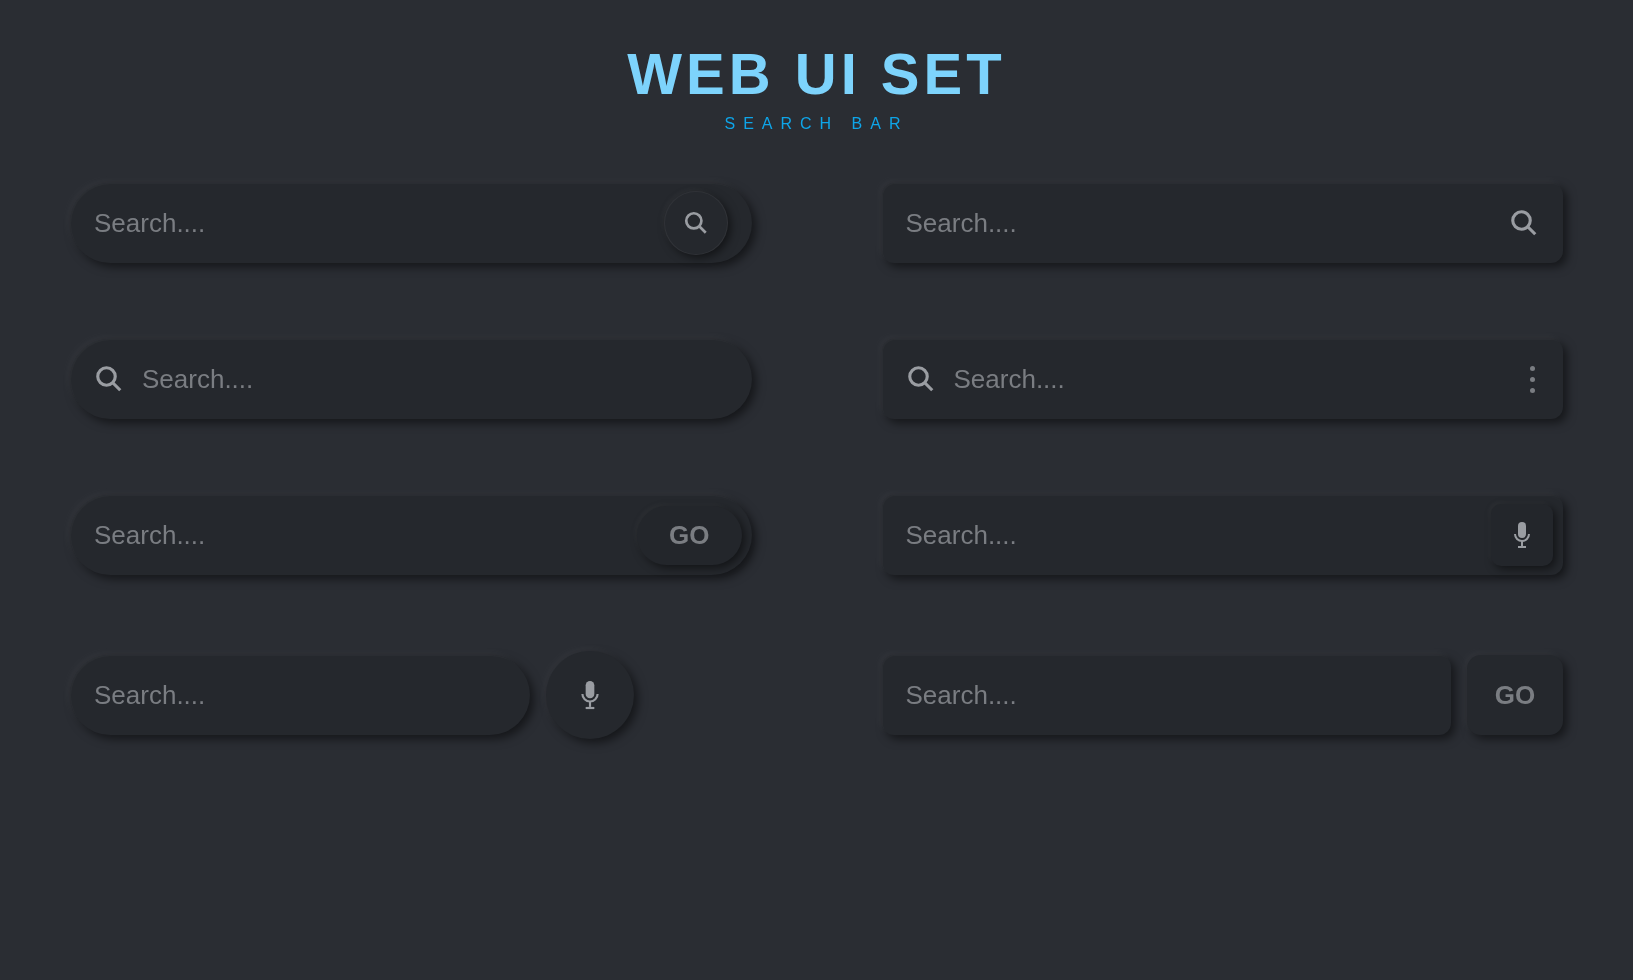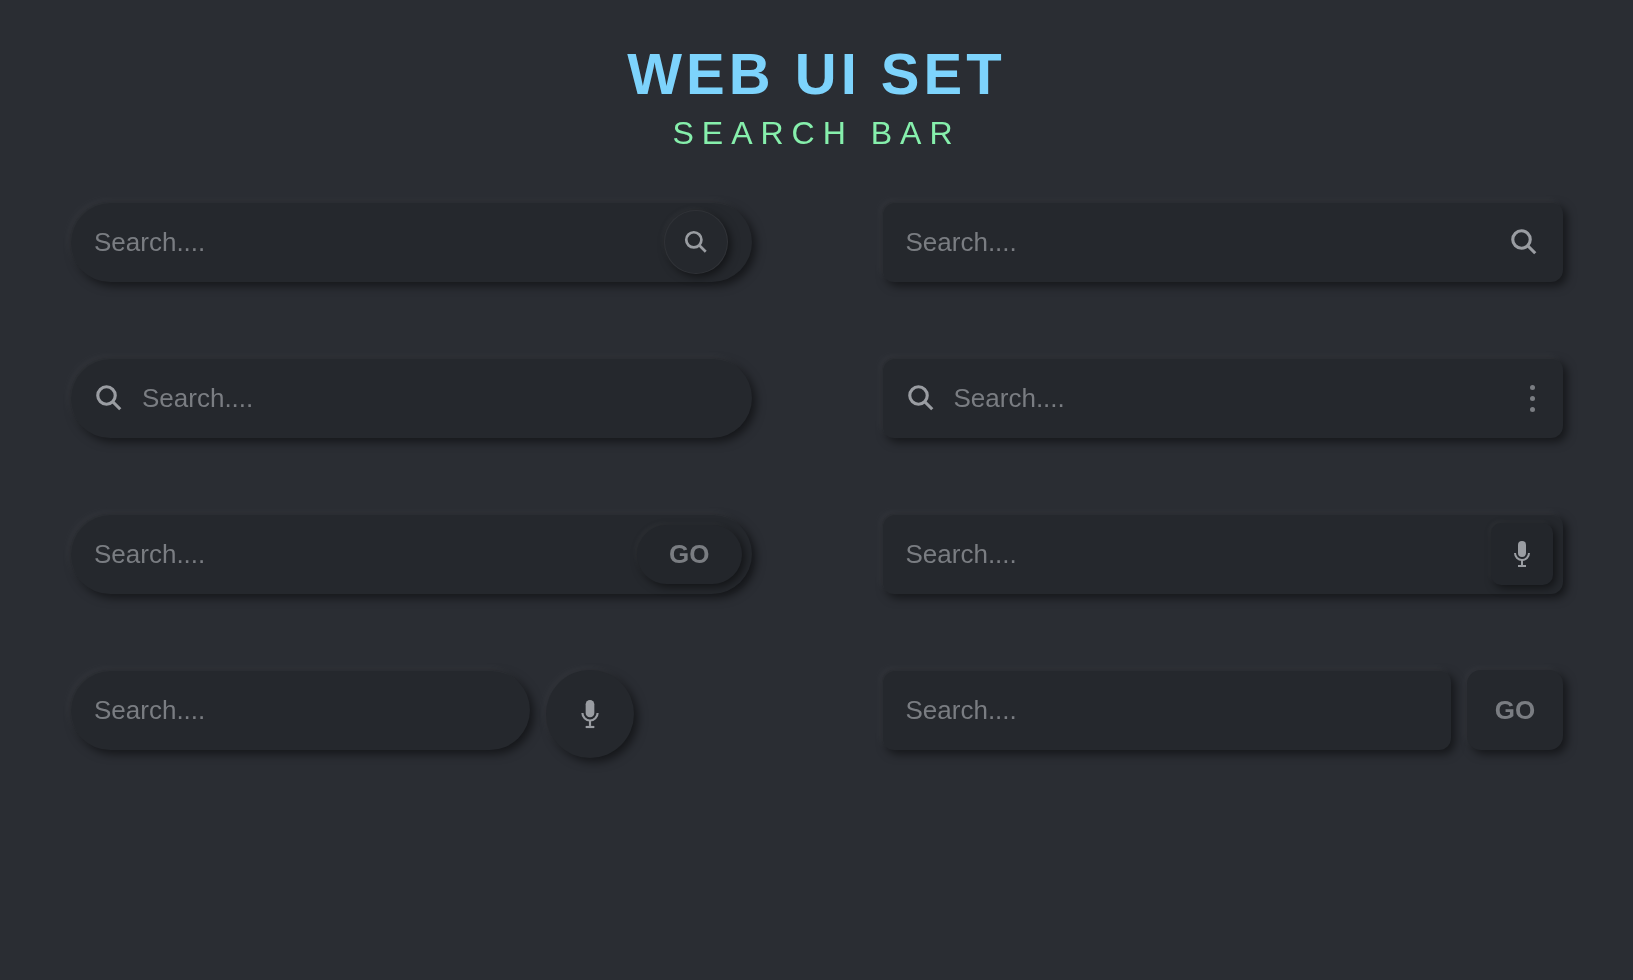--- a/index.html
+++ b/index.html
@@ -22,38 +22,38 @@
     }
     
     .title {
       color: #7dd3fc;
       font-size: 58px;
       font-weight: 800;
       letter-spacing: 4px;
     }
     
     .subtitle {
-      color: #86efac;
-      font-size: 32px;
+      color: #0ea5e9;
+      font-size: 16px;
       font-weight: 400;
       letter-spacing: 8px;
       margin-top: 8px;
     }
     
     .grid {
       display: grid;
       grid-template-columns: 1fr 1fr;
       column-gap: 130px;
       row-gap: 76px;
       padding: 0 10px;
     }
     
     .search-wrap {
       display: flex;
-      align-items: flex-start;
+      align-items: center;
       gap: 16px;
     }
     
     .search-bar {
       display: flex;
       align-items: center;
       background: #25282d;
       height: 80px;
       padding: 0 24px;
       flex: 1;

